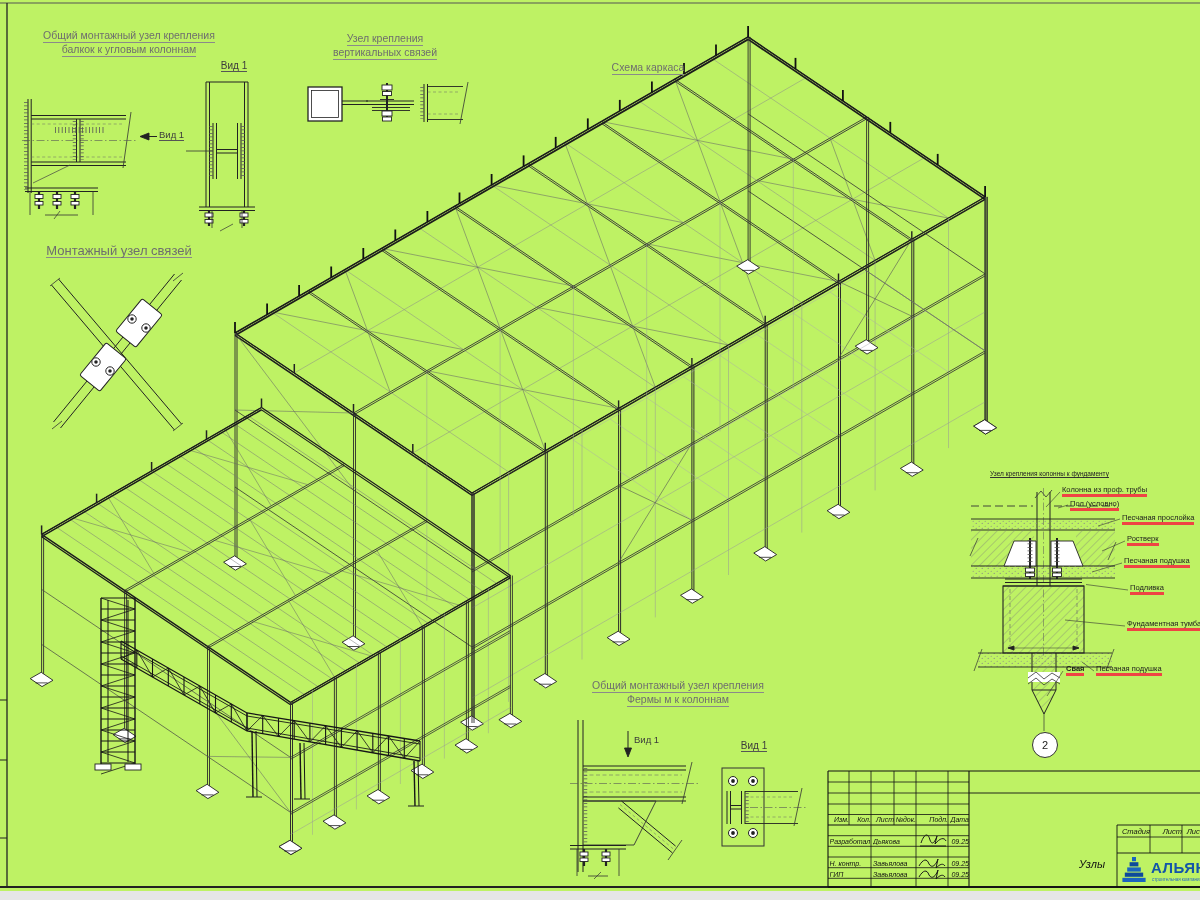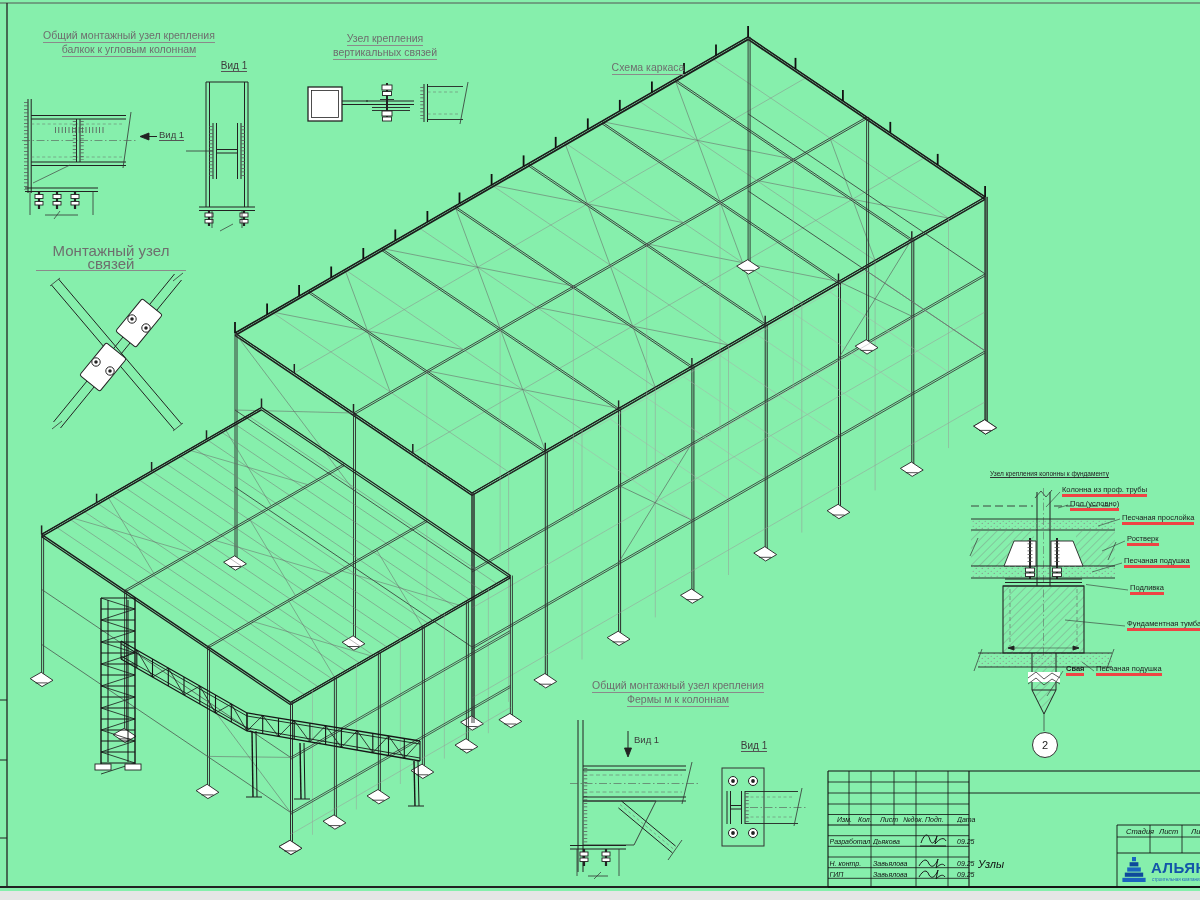--- a/index.html
+++ b/index.html
@@ -1,28 +1,28 @@
 <!DOCTYPE html>
 <html><head>
 <meta charset="utf-8">
 <style>
   html,body{margin:0;padding:0;background:#fff;}
-  #app{position:relative;width:1200px;height:900px;overflow:hidden;background:#86efac;
+  #app{position:relative;width:1200px;height:900px;overflow:hidden;background:#bef264;
        font-family:"Liberation Sans",sans-serif;}
   #scheme-holder{position:absolute;left:0;top:0;width:1200px;height:900px;z-index:1;}
   .t{position:absolute;color:#6e6e6e;text-align:center;z-index:2;line-height:13px;}
   .t span{display:inline-block;border-bottom:1px solid #8a8a8a;padding-bottom:0px;}
   .vl{position:absolute;color:#3c3c3c;z-index:2;white-space:nowrap;}
   .vl span{display:inline-block;border-bottom:1px solid #555;}
   .fl{position:absolute;font-size:7.5px;color:#1c1c1c;white-space:nowrap;
       border-bottom:3px solid #ef4444;z-index:2;padding-bottom:0;}
   .ft{position:absolute;font-size:6.5px;color:#222;white-space:nowrap;z-index:2;}
   .ft span{display:inline-block;border-bottom:1px solid #333;}
   .tb{position:absolute;font-style:italic;color:#111;z-index:2;white-space:nowrap;overflow:hidden;}
-  .tbc{text-align:left;margin-left:9px;}
+  .tbc{text-align:right;}
   .marker{position:absolute;width:24px;height:24px;border:1px solid #333;border-radius:50%;
       text-align:center;line-height:24px;font-size:11px;color:#222;z-index:2;background:#fff;}
   #below-sheet{position:absolute;left:0;top:891px;width:1200px;height:9px;background:#e6e6e6;z-index:3;}
   .logo-txt{position:absolute;font-weight:bold;z-index:2;white-space:nowrap;letter-spacing:0.5px;}
   .logo-sub{position:absolute;font-size:4.5px;z-index:2;white-space:nowrap;}
 </style>
 </head>
 <body>
 
 <div id="app">
@@ -678,21 +678,21 @@
 
   <div class="t" style="left:325px;top:32px;width:120px;font-size:10.5px;text-align:center;">
     <span>Узел крепления</span><br>
     <span>вертикальных связей</span>
   </div>
 
   <div class="t" style="left:598px;top:45px;width:100px;font-size:10.5px;margin-top:16px;">
     <span>Схема каркаса</span>
   </div>
 
-  <div class="t" style="left:36px;top:244px;width:150px;font-size:15px;">
+  <div class="t" style="left:44px;top:244px;width:150px;font-size:13px;">
     <span>Монтажный узел связей</span>
   </div>
 
   <div class="t" style="left:584px;top:679px;width:188px;font-size:10.5px;">
     <span>Общий монтажный узел крепления</span><br>
     <span>Фермы м к колоннам</span>
   </div>
   <div class="vl" style="left:634px;top:734px;font-size:9.5px;">
     <span style="border-bottom:none;">Вид 1</span>
   </div>

